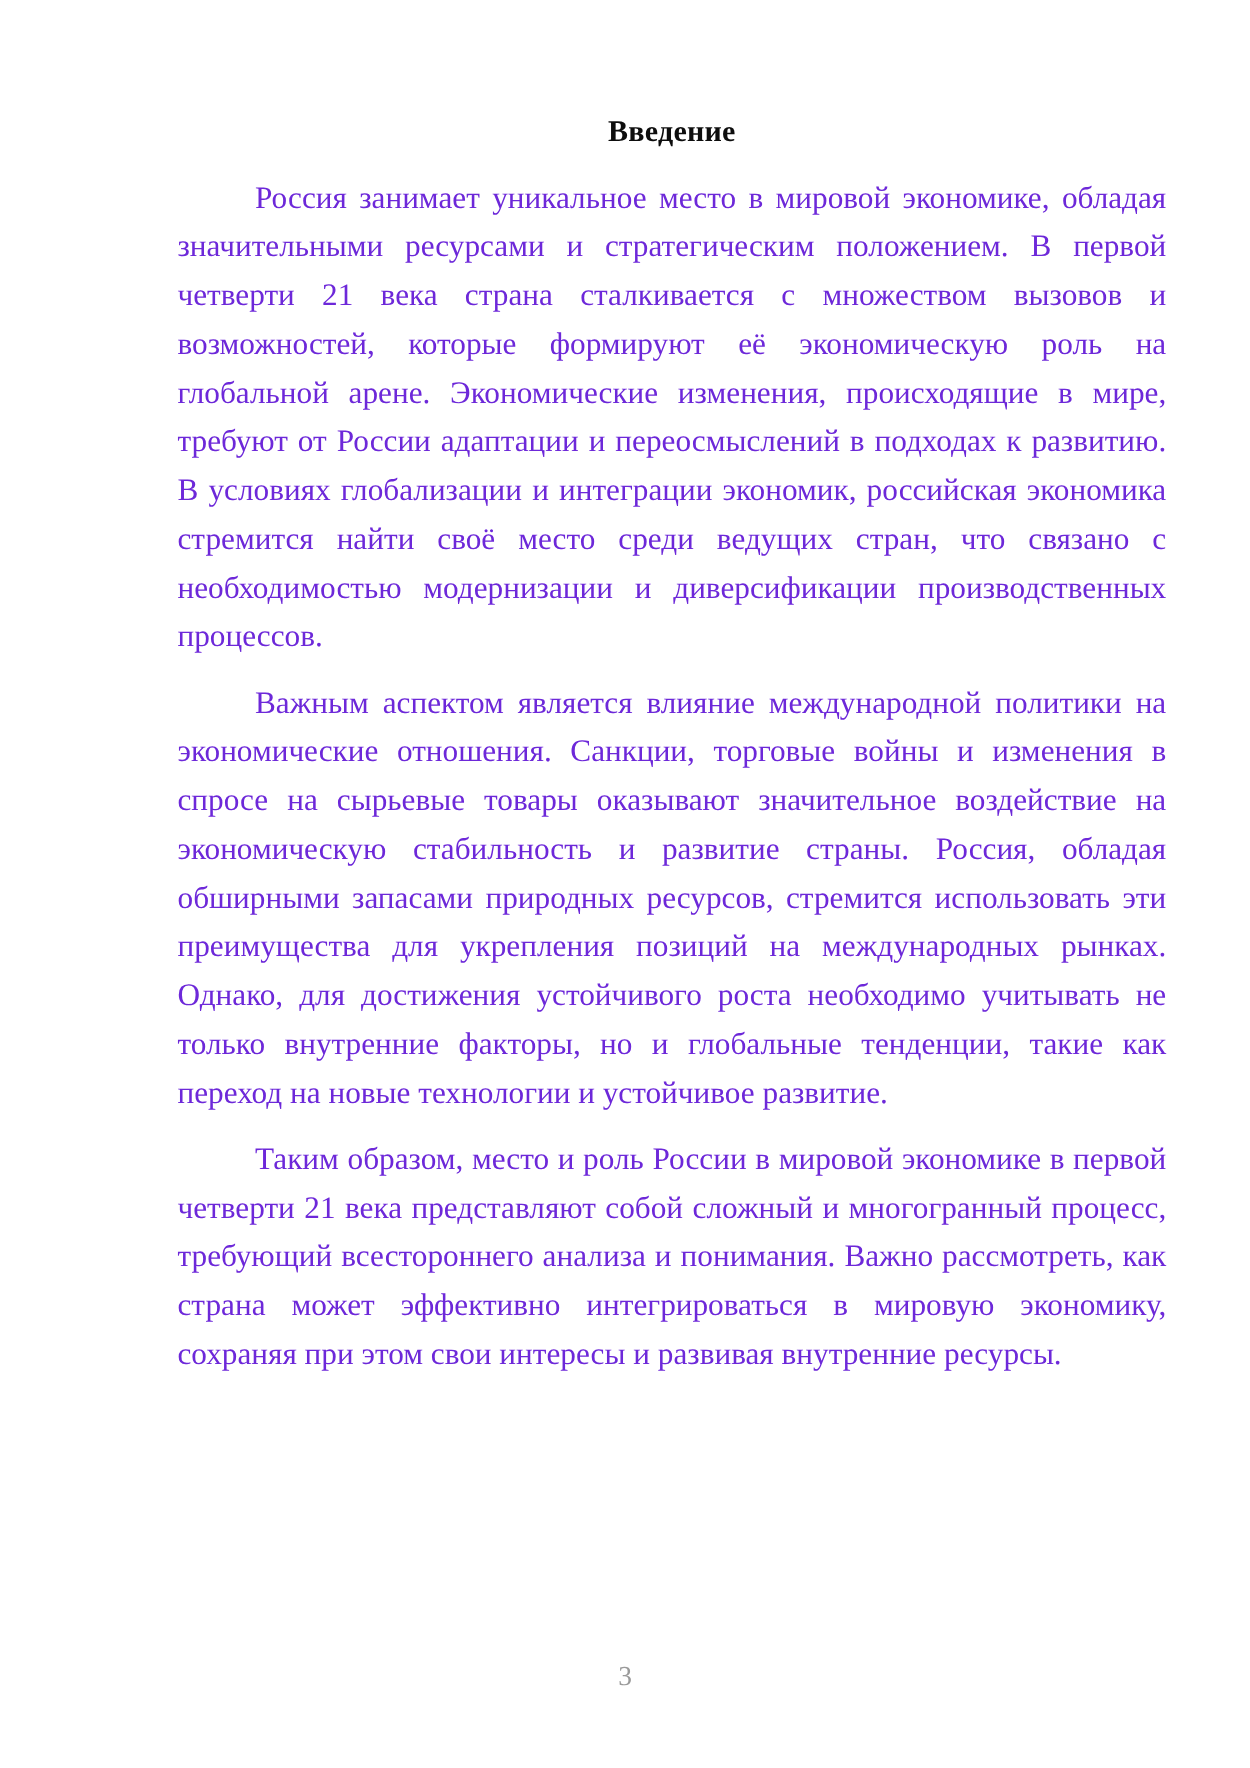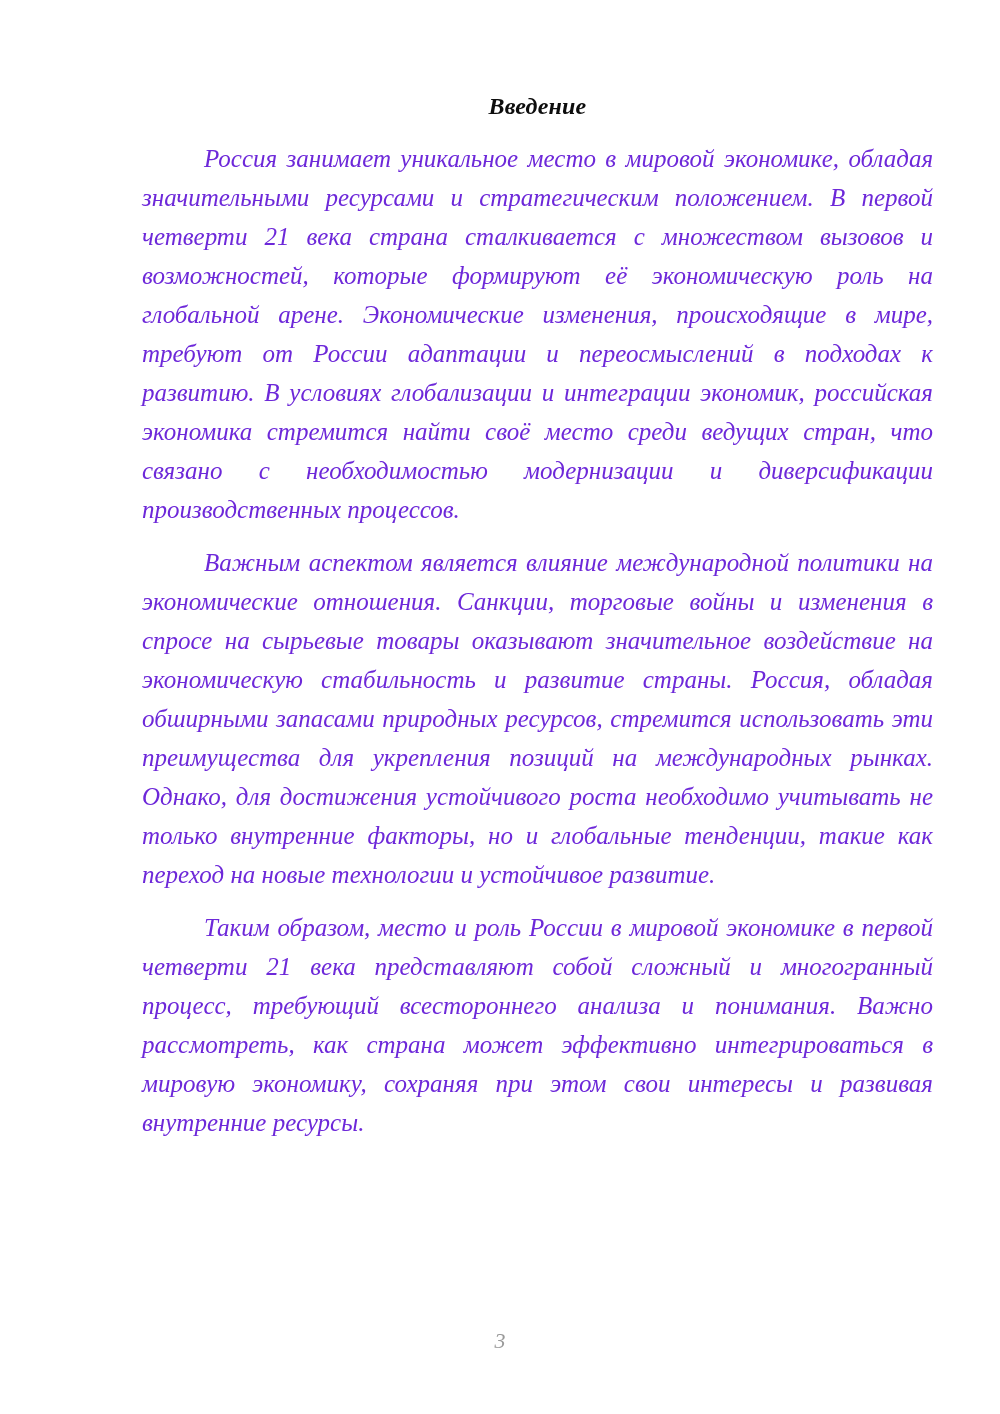--- a/index.html
+++ b/index.html
@@ -10,21 +10,20 @@
 
   .page {
     position: relative;
     width: 1000px;
     height: 1414px;
     background: #ffffff;
     margin: 0 auto;
     overflow: hidden;
     font-family: "Liberation Serif", "DejaVu Serif", serif;
     color: #111111;
-    font-style: italic;
     -webkit-font-smoothing: antialiased;
   }
 
   .content {
     position: absolute;
     left: 142px;
     top: 0;
     width: 791px;
   }
 

